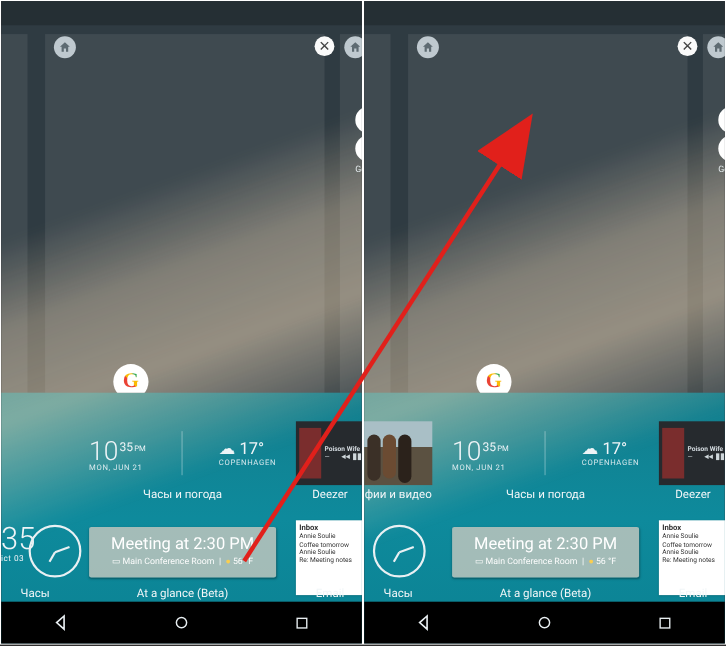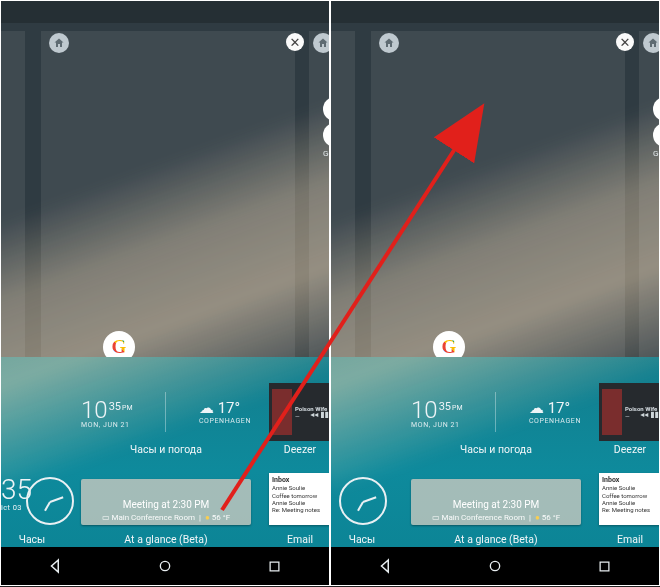--- a/index.html
+++ b/index.html
@@ -78,25 +78,25 @@
   
   .bigClock{color:#eef4f7;text-align:left;}
   .bigClock .n{font-size:28px;font-weight:300;}
   .bigClock .d{font-size:7.5px;margin-top:-3px;letter-spacing:0.4px;}
   .ring{position:absolute;left:25px;top:4px;width:44px;height:44px;border:2px solid #e9f0f3;border-radius:50%;}
   .ring::before,.ring::after{content:"";position:absolute;background:#e9f0f3;}
   .ring::before{left:50%;top:50%;width:14px;height:2px;transform-origin:left center;transform:rotate(-20deg);}
   .ring::after{left:50%;top:50%;width:10px;height:2px;transform-origin:left center;transform:rotate(120deg);}
 
   .meetCard{background:rgba(206,202,192,0.78);border-radius:2px;color:#fff;box-sizing:border-box;padding:6px 6px;height:46px;margin-top:6px;text-align:center;box-shadow:0 1px 2px rgba(0,0,0,0.35);}
-  .meetCard .t1{font-size:10px;margin-top:14px;}
+  .meetCard .t1{font-size:15px;}
   .meetCard .t2{font-size:8px;opacity:0.95;margin-top:3px;}
   .meetCard .sun{color:#ffcf4a;}
 
-  .mailT{background:#fff;color:#333;font-size:6px;line-height:1.2;padding:3px;height:52px;box-sizing:border-box;box-shadow:0 1px 2px rgba(0,0,0,0.35);}
+  .mailT{background:#fff;color:#333;font-size:6px;line-height:1.2;padding:3px;height:68px;box-sizing:border-box;box-shadow:0 1px 2px rgba(0,0,0,0.35);}
   .mailT b{font-size:7px;}
 
   
   .navbar{position:absolute;left:0;right:0;bottom:0;height:38px;background:#000;display:flex;align-items:center;justify-content:space-around;color:#e7edf0;}
   .nbtn{width:22px;height:22px;display:flex;align-items:center;justify-content:center;}
 
   
   .arrow{position:absolute;pointer-events:none;}
 </style>
 </head>
@@ -241,20 +241,30 @@
         </svg>
     </div>
     <div class="navChip navChip2">
       <svg width="12" height="12" viewBox="0 0 24 24">
           <path fill="#5e6b72" d="M12 3l9 8h-3v9h-4v-6H10v6H6v-9H3z"></path>
         </svg>
     </div>
     <div class="closebtn">✕</div>
 
     <div class="wrow wrow1">
+      <div class="tile wL">
+        <div class="photothumb" style="height:58px;">
+            <div class="people">
+              <i></i>
+              <i></i>
+              <i></i>
+            </div>
+          </div>
+        <div class="tlabel">фии и видео</div>
+      </div>
       <div class="tile wC">
         <div class="cw">
           <div>
             <div class="time"><span>10</span><sup>35</sup><sup style="font-size:7px">PM</sup></div>
             <div class="day">MON, JUN 21</div>
           </div>
           <div class="sep"></div>
           <div class="wx">
             <div class="t">☁ <span>17°</span></div>
             <div class="c">COPENHAGEN</div>

